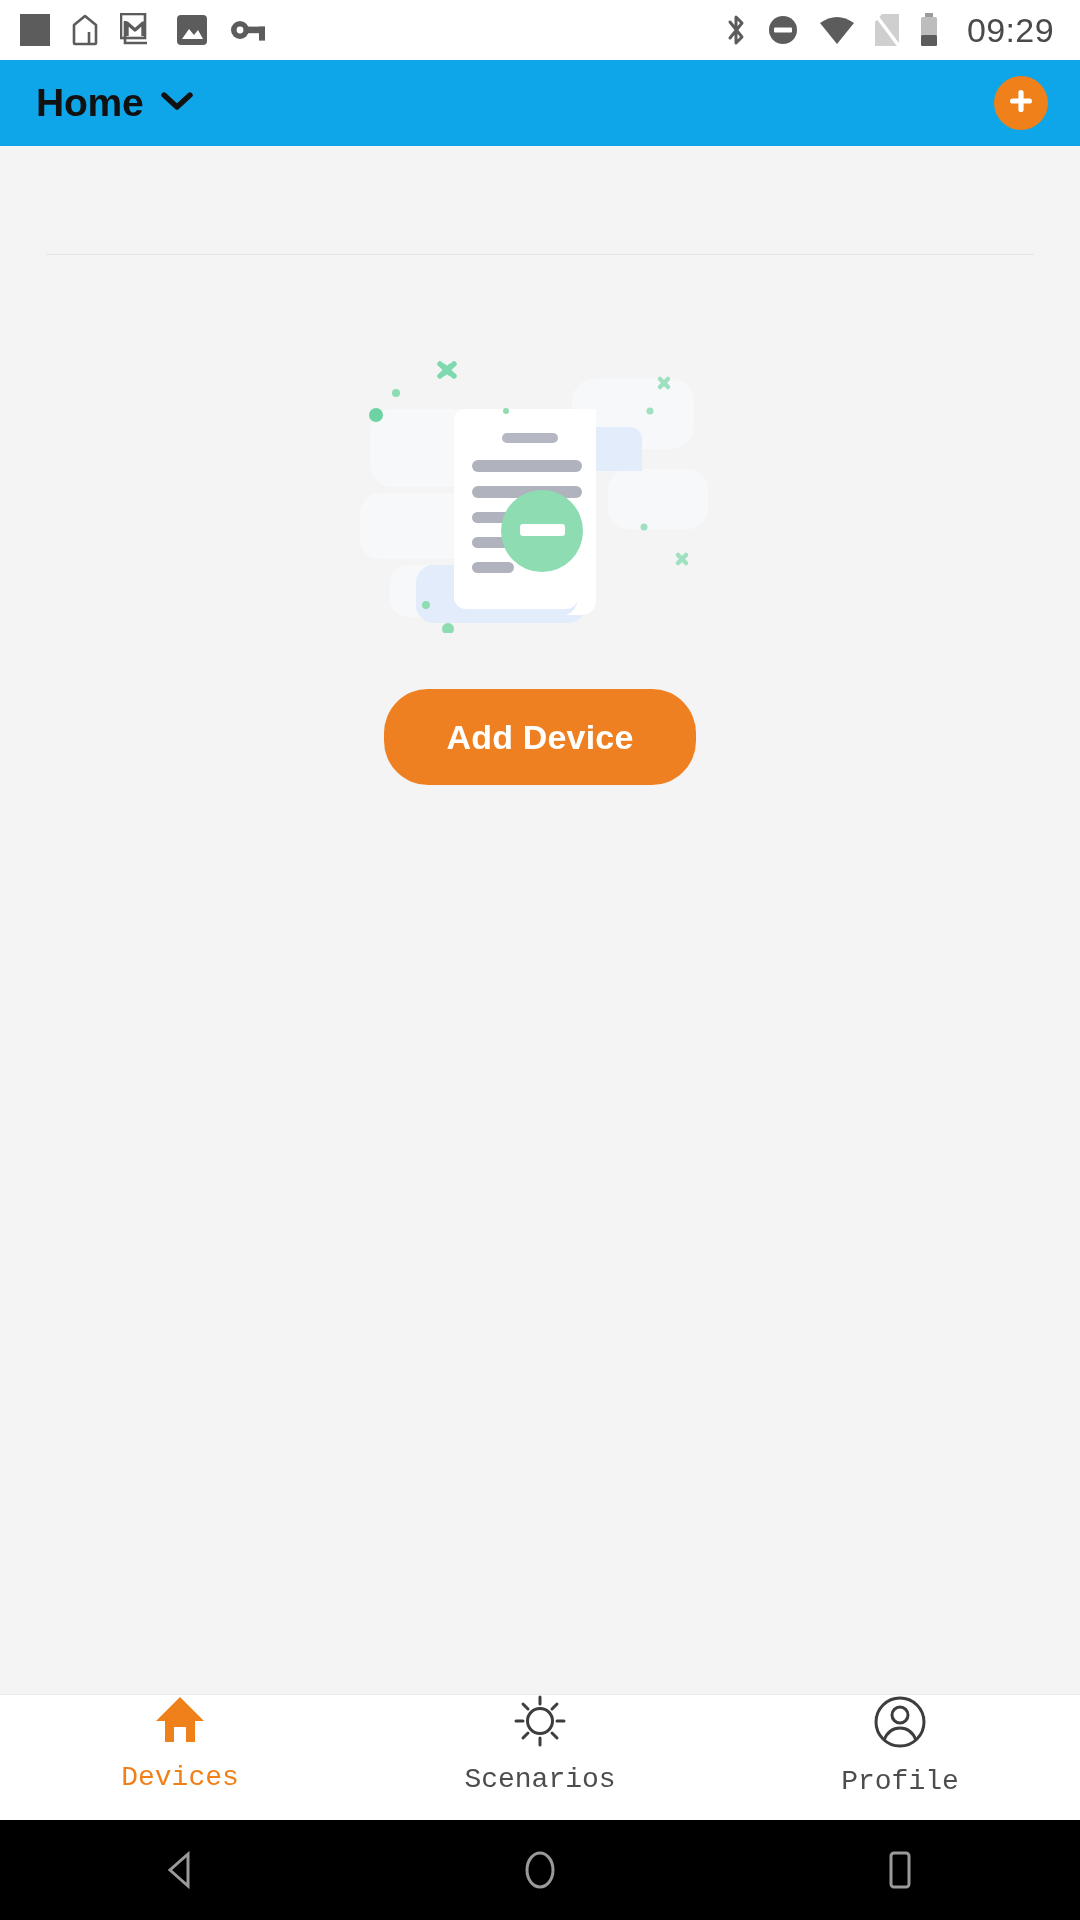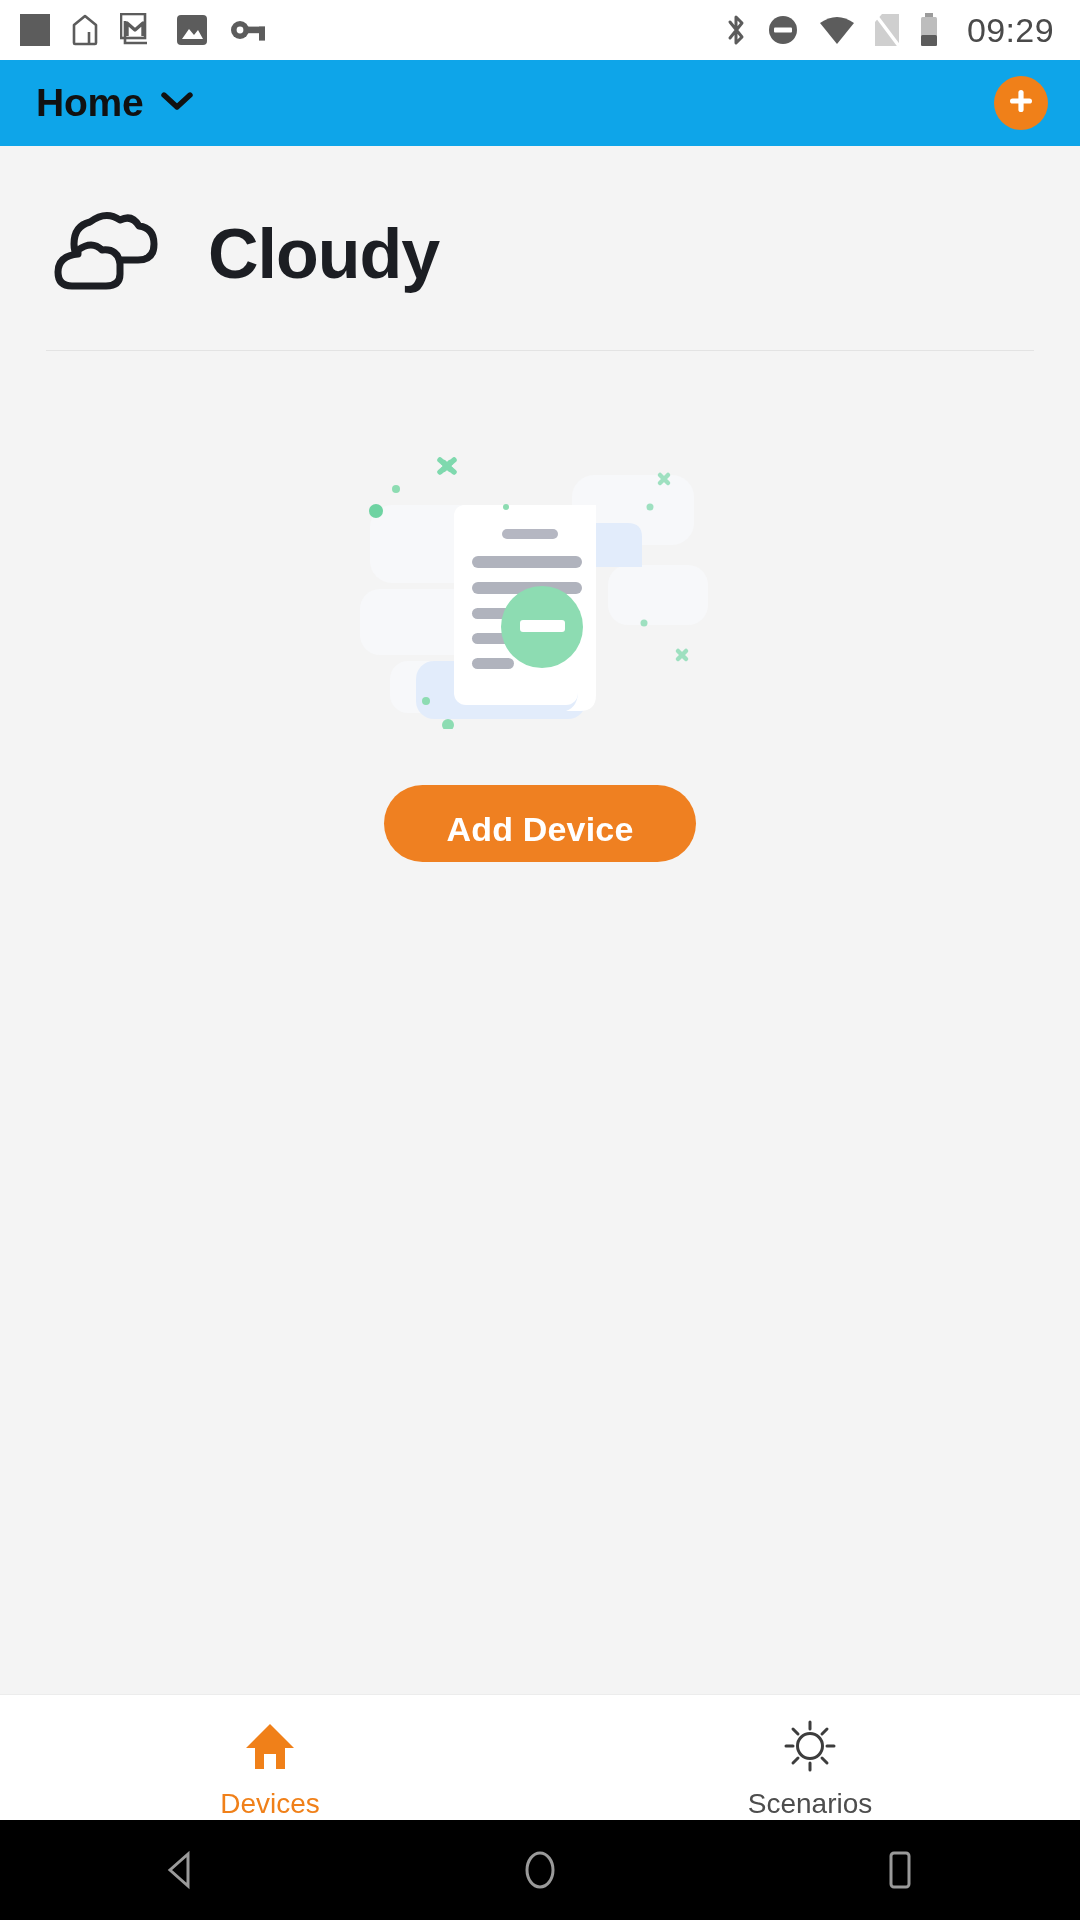--- a/index.html
+++ b/index.html
@@ -65,30 +65,30 @@
   .tab-more { display:flex; align-items:center; gap:9px; padding-top:8px; cursor:pointer; }
   .dot3 { width:11px; height:11px; border-radius:50%; background:#5d5d5d; }
 
   
   .empty { flex:1 1 auto; display:flex; flex-direction:column; align-items:center; padding-top:88px; }
   .illus { width:360px; height:290px; position:relative; }
   .empty-text { font-size:36px; color:#9d9d9d; margin-top:16px; }
   .add-btn {
     margin-top:56px; background:#ef8021; color:#ffffff;
     font-size:34px; font-weight:bold; letter-spacing:0.2px;
-    padding:0 62px; height:77px; line-height:88px;
+    padding:0 62px; height:96px; line-height:88px;
     border:none; border-radius:44px; cursor:pointer;
     font-family:"Liberation Sans", sans-serif;
   }
 
   
   .bottomnav {
     flex:0 0 126px; height:126px; background:#ffffff;
     border-top:1px solid #ececec;
-    display:flex; align-items:flex-end;
+    display:flex; align-items:flex-start;font-family:Liberation Mono, monospace;
   }
   .navitem {
     flex:1 1 0; display:flex; flex-direction:column;
     align-items:center; justify-content:center; gap:12px; cursor:pointer;
   }
   .navlabel { font-size:28px; color:#4d4d4d; }
   .navitem.active .navlabel { color:#f08019; }
 
   
   .androidnav {
@@ -186,29 +186,20 @@
           <rect x="12.4" y="4" width="5.2" height="22" rx="2.6" fill="#ffffff"></rect>
           <rect x="4" y="12.4" width="22" height="5.2" rx="2.6" fill="#ffffff"></rect>
         </svg>
       </span>
     </div>
   </div>
 
   <div class="body-area">
 
     <div class="weather">
-      <div class="weather-top">
-        <span>
-          <svg width="124" height="92" viewBox="0 0 124 92">
-            <path d="M44 16 Q60 4 74 14 Q86 8 93 20 Q108 22 108 38 Q108 54 92 54 L44 54 Q28 54 28 38 Q28 20 44 16 Z" fill="none" stroke="#1c1e23" stroke-width="7" stroke-linejoin="round"></path>
-            <path d="M32 44 Q46 34 56 44 Q72 42 74 58 L74 68 Q74 80 60 80 L26 80 Q12 80 12 66 Q12 50 32 48 Z" fill="#f4f4f4" stroke="#1c1e23" stroke-width="7" stroke-linejoin="round"></path>
-          </svg>
-        </span>
-        <span class="weather-title">Cloudy</span>
-      </div>
     </div>
 
     <div class="divider"></div>
 
 
     <div class="empty">
       <div class="illus">
         <svg width="360" height="290" viewBox="0 0 360 290">
 
           <rect x="10" y="66" width="138" height="78" rx="22" fill="#f7f8fa"></rect>
@@ -270,20 +261,30 @@
             <line x1="44" y1="26" x2="51" y2="26"></line>
             <line x1="10" y1="9" x2="15" y2="14"></line>
             <line x1="39" y1="38" x2="44" y2="43"></line>
             <line x1="44" y1="9" x2="39" y2="14"></line>
             <line x1="15" y1="38" x2="10" y2="43"></line>
           </g>
         </svg>
       </span>
       <span class="navlabel">Scenarios</span>
     </div>
+    <div class="navitem">
+      <span>
+        <svg width="54" height="54" viewBox="0 0 54 54">
+          <circle cx="27" cy="27" r="24" fill="none" stroke="#3d3d3d" stroke-width="3"></circle>
+          <circle cx="27" cy="20" r="8" fill="none" stroke="#3d3d3d" stroke-width="3"></circle>
+          <path d="M11 45 Q16 33 27 33 Q38 33 43 45" fill="none" stroke="#3d3d3d" stroke-width="3"></path>
+        </svg>
+      </span>
+      <span class="navlabel">Profile</span>
+    </div>
   </div>
 
   <div class="androidnav">
     <div class="anav">
       <svg width="40" height="42" viewBox="0 0 40 42">
         <path d="M28 5 L10 21 L28 37 Z" fill="none" stroke="#9a9a9a" stroke-width="3"></path>
       </svg>
     </div>
     <div class="anav">
       <svg width="42" height="46" viewBox="0 0 42 46">

